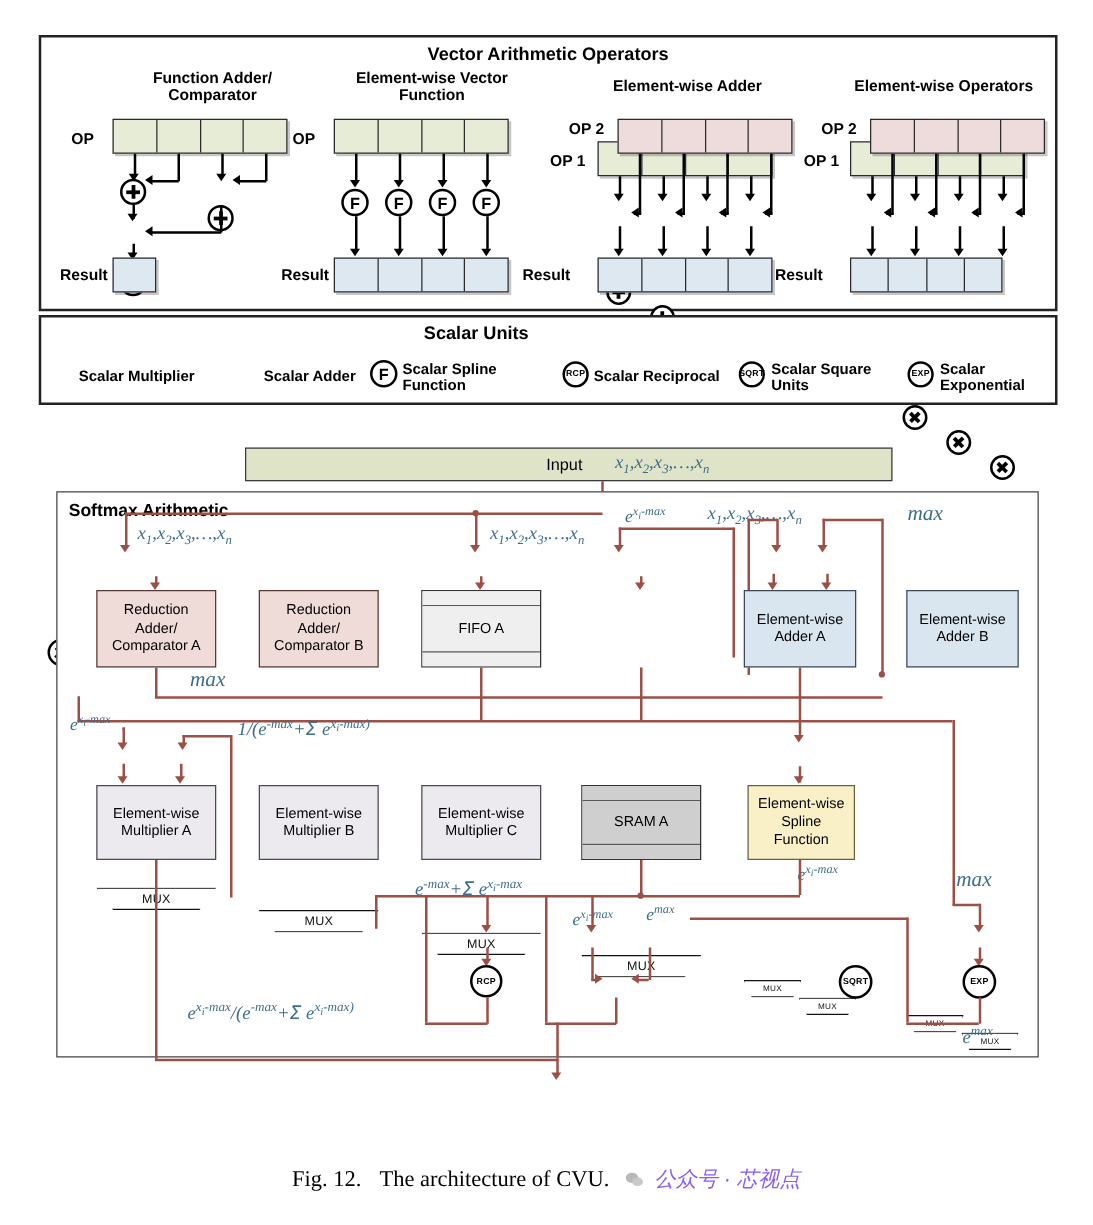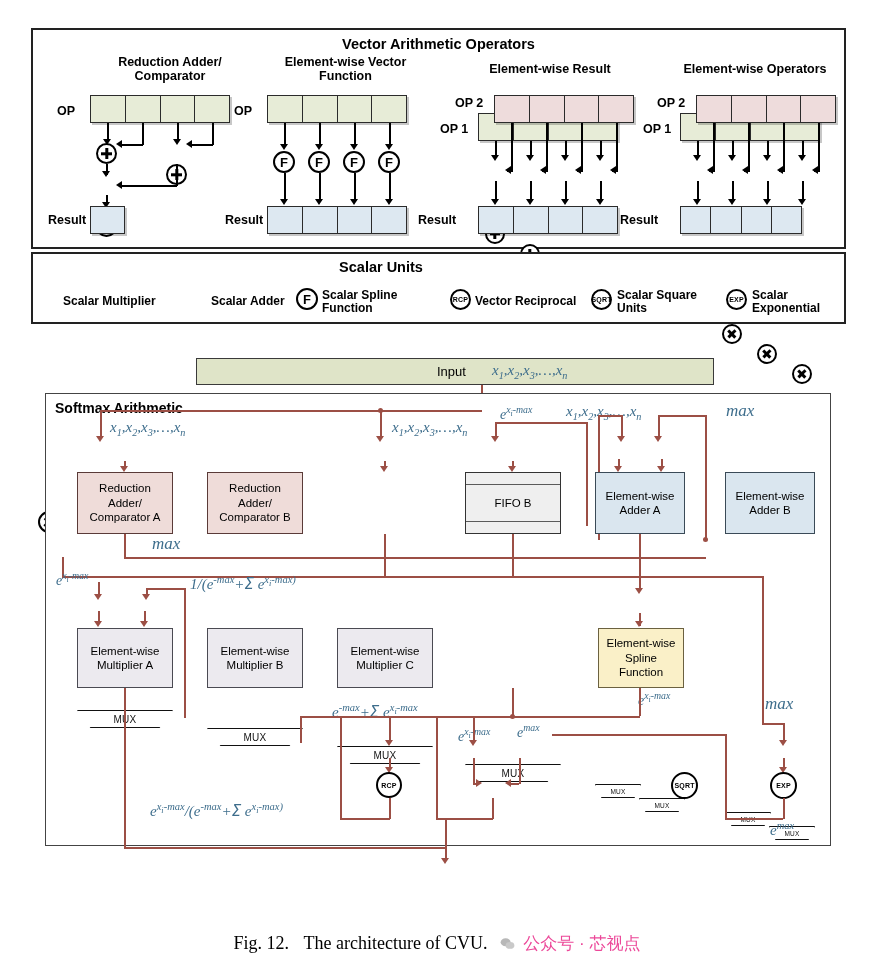--- a/index.html
+++ b/index.html
@@ -80,32 +80,32 @@
 
   
   .math{color:#3d6d8c;font-family:"Liberation Serif",serif;font-style:italic;white-space:nowrap;}
   .math .sup{font-size:.70em;vertical-align:super;font-style:italic;}
   .math .sub{font-size:.68em;vertical-align:sub;font-style:italic;}
 
   .bigname{font-weight:bold;font-size:14px;}
 
   
   .caption{font-family:"Liberation Serif",serif;font-size:18px;}
-  .wm{color:#ec4899;font-size:17px;font-family:"Liberation Sans",sans-serif;}
+  .wm{color:#8b5cf6;font-size:17px;font-family:"Liberation Sans",sans-serif;font-style:italic;}
 </style>
 </head>
 <body>
 
 <div id="root">
 
   <div class="abs panel" style="left:31px;top:28px;width:815px;height:221px;">
     <div class="abs panel-title" style="left:0;top:6px;width:811px;">Vector Arithmetic Operators</div>
   </div>
 
-  <div class="abs sub-title" style="left:85px;top:55px;width:170px;">Reduction Adder/</div>
+  <div class="abs sub-title" style="left:85px;top:55px;width:170px;">Function Adder/</div>
   <div class="abs sub-title" style="left:85px;top:69px;width:170px;">Comparator</div>
 
   <div class="abs lbl" style="left:57px;top:104px;">OP</div>
   <div class="abs strip green" style="left:90px;top:95px;width:140px;height:28px;">
     <i></i>
       <i></i>
     <i></i>
       <i></i>
   </div>
 
@@ -181,21 +181,21 @@
   <div class="abs arrowdn" style="left:385px;top:199px;"></div>
 
   <div class="abs lbl" style="left:225px;top:213px;">Result</div>
   <div class="abs strip blue" style="left:267px;top:206px;width:140px;height:28px;">
     <i></i>
       <i></i>
     <i></i>
       <i></i>
   </div>
 
-  <div class="abs sub-title" style="left:455px;top:62px;width:190px;">Element-wise Result</div>
+  <div class="abs sub-title" style="left:455px;top:62px;width:190px;">Element-wise Adder</div>
 
   <div class="abs lbl" style="left:455px;top:96px;">OP 2</div>
   <div class="abs lbl" style="left:440px;top:122px;">OP 1</div>
 
   <div class="abs strip green" style="left:478px;top:113px;width:140px;height:28px;">
     <i></i>
       <i></i>
     <i></i>
       <i></i>
   </div>
@@ -324,21 +324,21 @@
 
   <div class="abs circ" style="left:296px;top:288px;width:22px;height:22px;font-size:13px;">
     <span>F</span>
   </div>
   <div class="abs lbl-n" style="left:322px;top:288px;font-weight:bold;">Scalar Spline</div>
   <div class="abs lbl-n" style="left:322px;top:301px;font-weight:bold;">Function</div>
 
   <div class="abs circ sm" style="left:450px;top:289px;width:21px;height:21px;">
     <span>RCP</span>
   </div>
-  <div class="abs lbl-n" style="left:475px;top:294px;font-weight:bold;">Vector Reciprocal</div>
+  <div class="abs lbl-n" style="left:475px;top:294px;font-weight:bold;">Scalar Reciprocal</div>
 
   <div class="abs circ sm" style="left:591px;top:289px;width:21px;height:21px;">
     <span>SQRT</span>
   </div>
   <div class="abs lbl-n" style="left:617px;top:288px;font-weight:bold;">Scalar Square</div>
   <div class="abs lbl-n" style="left:617px;top:301px;font-weight:bold;">Units</div>
 
   <div class="abs circ sm" style="left:726px;top:289px;width:21px;height:21px;">
     <span>EXP</span>
   </div>
@@ -438,23 +438,23 @@
   <div class="abs rv" style="left:661px;top:459px;height:10px;"></div>
   <div class="abs rdn" style="left:657px;top:466px;"></div>
 
   <div class="abs unit u-pink" style="left:77px;top:472px;width:96px;height:62px;">
     <div>Reduction<br>Adder/<br>Comparator A</div>
   </div>
   <div class="abs unit u-pink" style="left:207px;top:472px;width:96px;height:62px;">
     <div>Reduction<br>Adder/<br>Comparator B</div>
   </div>
 
-  <div class="abs mem fifo" style="left:465px;top:472px;width:96px;height:62px;">
+  <div class="abs mem fifo" style="left:337px;top:472px;width:96px;height:62px;">
     <div class="band"></div>
-    <div class="body">FIFO B</div>
+    <div class="body">FIFO A</div>
     <div class="band bot"></div>
   </div>
 
   <div class="abs unit u-blue" style="left:595px;top:472px;width:90px;height:62px;">
     <div>Element-wise<br>Adder A</div>
   </div>
   <div class="abs unit u-blue" style="left:725px;top:472px;width:90px;height:62px;">
     <div>Element-wise<br>Adder B</div>
   </div>
 
@@ -493,20 +493,25 @@
   <div class="abs rdn" style="left:635px;top:621px;"></div>
 
   <div class="abs unit u-grey" style="left:77px;top:628px;width:96px;height:60px;">
     <div>Element-wise<br>Multiplier A</div>
   </div>
   <div class="abs unit u-grey" style="left:207px;top:628px;width:96px;height:60px;">
     <div>Element-wise<br>Multiplier B</div>
   </div>
   <div class="abs unit u-grey" style="left:337px;top:628px;width:96px;height:60px;">
     <div>Element-wise<br>Multiplier C</div>
+  </div>
+  <div class="abs mem sram" style="left:465px;top:628px;width:96px;height:60px;">
+    <div class="band"></div>
+    <div class="body">SRAM A</div>
+    <div class="band bot"></div>
   </div>
   <div class="abs unit u-yellow" style="left:598px;top:628px;width:86px;height:60px;">
     <div>Element-wise<br>Spline<br>Function</div>
   </div>
 
   <div class="abs math" style="left:332px;top:702px;font-size:15px;">
     e<span class="sup">-max</span>+<span style="font-family:'DejaVu Sans',sans-serif;">Σ</span> e<span class="sup">x<span style="font-size:.8em;vertical-align:sub;">i</span>-max</span>
   </div>
   <div class="abs math" style="left:638px;top:690px;font-size:14px;">
     e<span class="sup">x<span style="font-size:.8em;vertical-align:sub;">i</span>-max</span>

